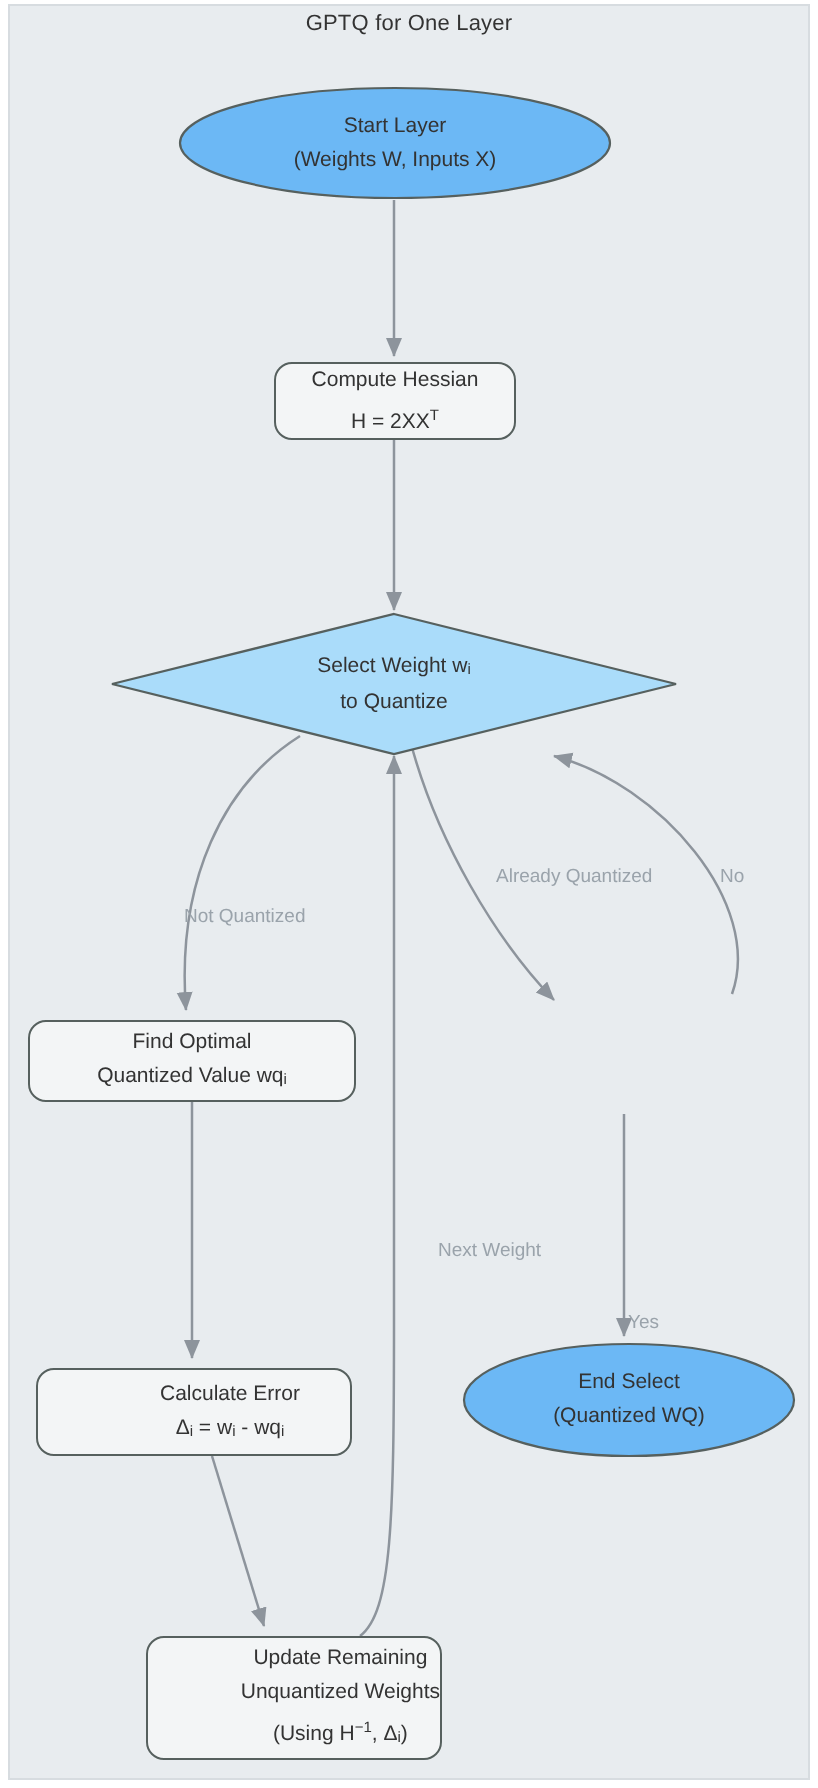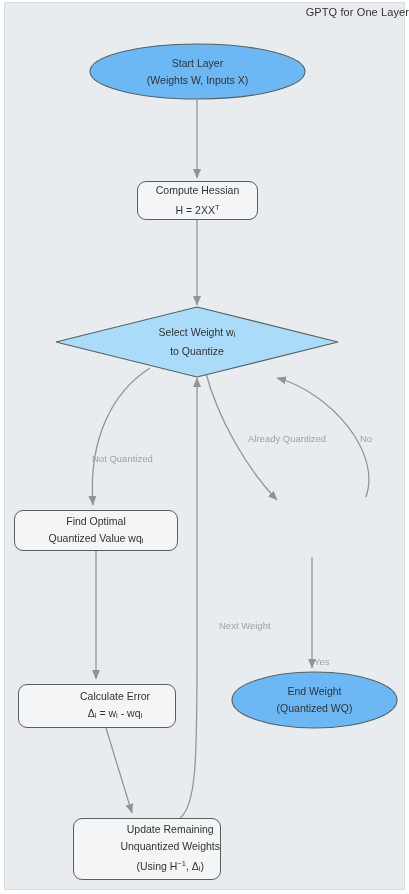--- a/index.html
+++ b/index.html
@@ -27,21 +27,21 @@
     height: 888px;
     background: #e8ecef;
     border: 1px solid #d7dce0;
     box-sizing: border-box;
   }
   .diagram-title {
     position: absolute;
     left: 0;
     top: 6px;
     width: 409px;
-    text-align: right;
+    text-align: center;
     font-size: 11px;
     color: #333333;
     letter-spacing: .1px;
   }
   svg.edges {
     position: absolute;
     left: 0;
     top: 0;
     width: 409px;
     height: 894px;
@@ -159,21 +159,21 @@
       <span class="ln">Calculate Error</span>
       <span class="ln"><span>Δ</span><sub>i</sub><span> = w</span><sub>i</sub><span> - wq</span><sub>i</sub></span>
     </div>
   </div>
 
   <div class="node terminal-wrap" style="left:231px; top:671px; width:167px; height:58px;">
     <svg class="shape-svg" viewBox="0 0 167 58" preserveAspectRatio="none">
       <ellipse cx="83.5" cy="29" rx="82.5" ry="28" fill="#6cb8f5" stroke="#56605e" stroke-width="1.1"></ellipse>
     </svg>
     <div class="label-stack">
-      <span class="ln">End Weight</span>
+      <span class="ln">End Select</span>
       <span class="ln">(Quantized WQ)</span>
     </div>
   </div>
 
   <div class="node process" style="left:73px; top:818px; width:148px; height:62px;align-items:flex-end;">
     <div class="label-stack">
       <span class="ln">Update Remaining</span>
       <span class="ln">Unquantized Weights</span>
       <span class="ln"><span>(Using H</span><sup>−1</sup><span>, Δ</span><sub>i</sub><span>)</span></span>
     </div>

